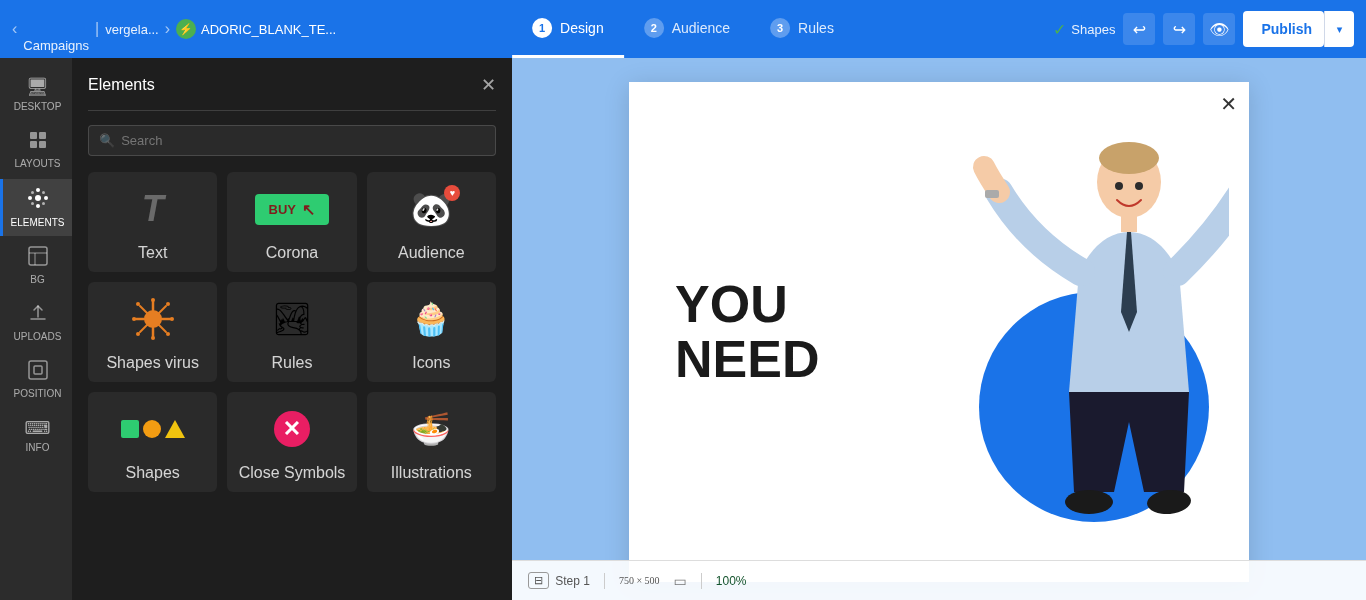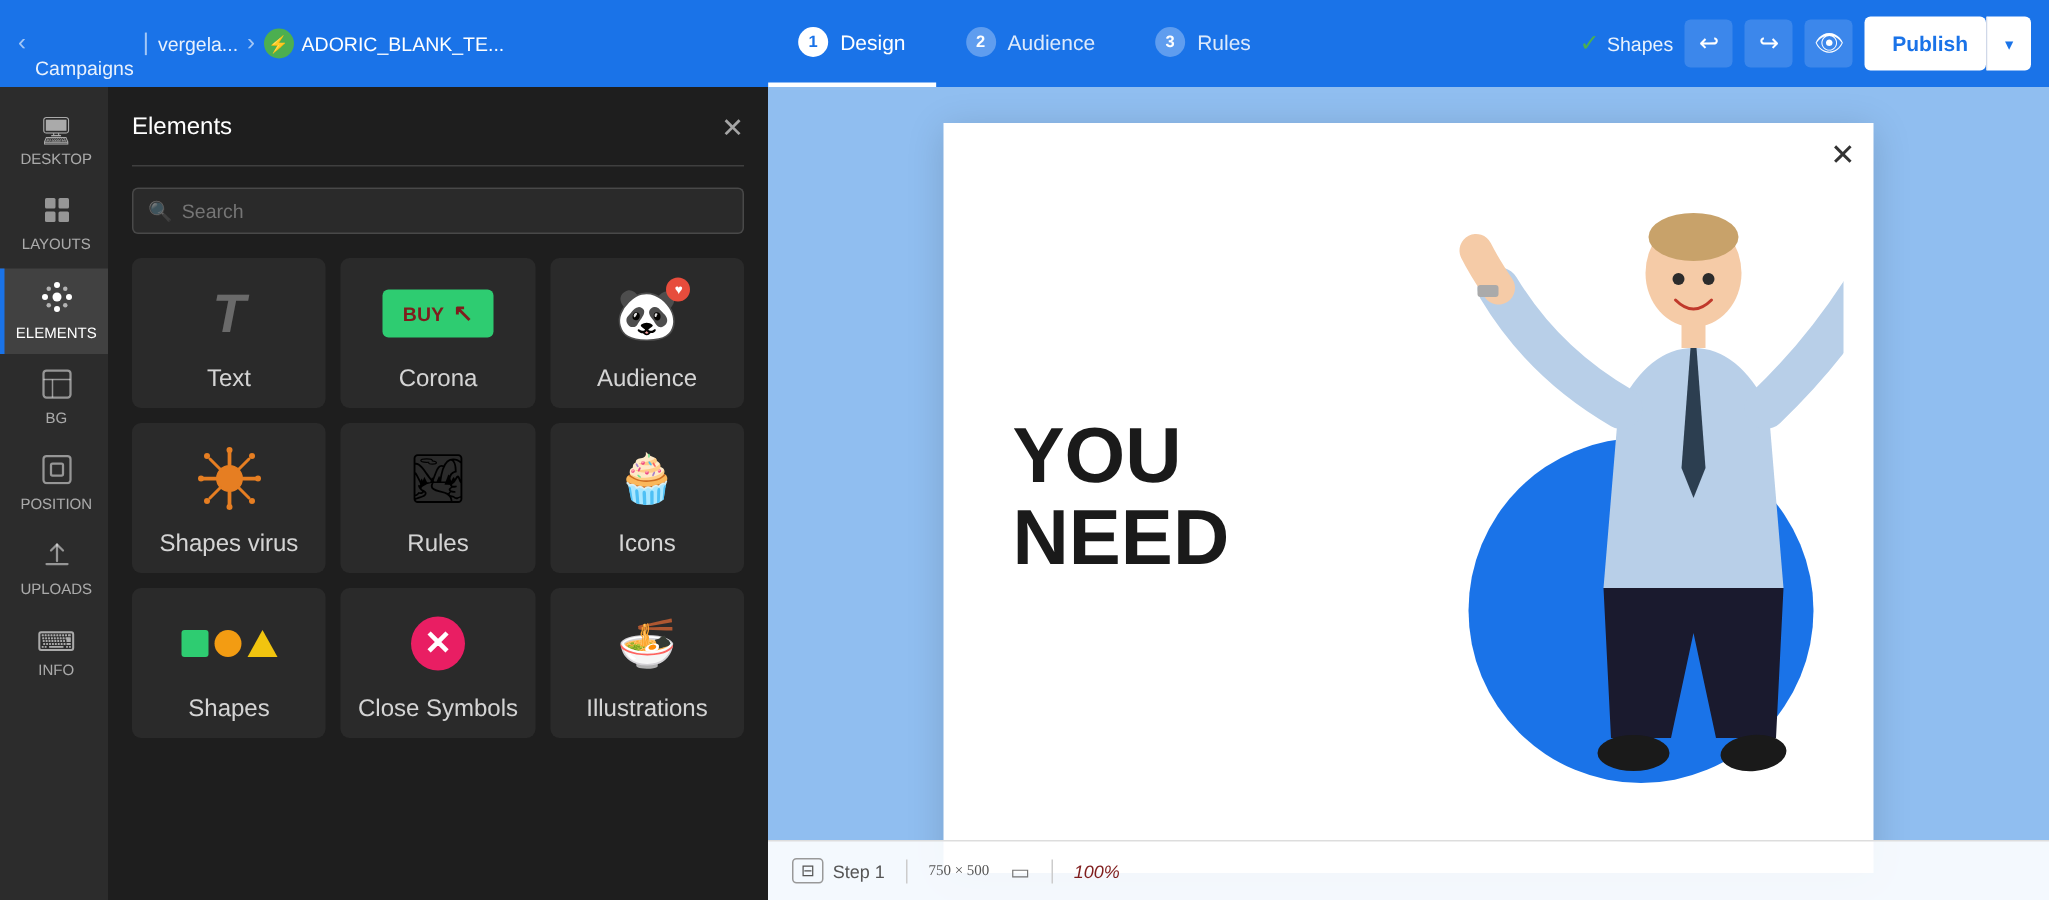--- a/index.html
+++ b/index.html
@@ -370,21 +370,21 @@
       color: #555;
     }
     .step-num {
       border: 1px solid #999;
       border-radius: 3px;
       padding: 1px 5px;
       font-size: 11px;
     }
     .dim-info { font-size: 10px; color: #555; font-family: Liberation Serif, serif; }
     .monitor-icon { font-size: 14px; color: #777; }
-    .zoom-info { font-size: 12px; color: #7f1d1d; font-style: italic; }
+    .zoom-info { font-size: 12px; color: #14532d; }
     .separator { width: 1px; height: 16px; background: #ccc; }
   </style>
 </head>
 <body>
 
 <div class="topbar">
   <div class="topbar-left">
     <div class="topbar-breadcrumb">
       <span class="breadcrumb-sep">‹</span>
       <span class="breadcrumb-campaigns">Campaigns</span>
@@ -468,35 +468,35 @@
           <rect x="1" y="1" width="18" height="18" rx="2" fill="none" stroke="rgba(255,255,255,0.5)" stroke-width="1.5"></rect>
           <line x1="1" y1="7" x2="19" y2="7" stroke="rgba(255,255,255,0.5)" stroke-width="1"></line>
           <line x1="7" y1="7" x2="7" y2="19" stroke="rgba(255,255,255,0.5)" stroke-width="1"></line>
         </svg>
       </span>
       <span>BG</span>
     </div>
     <div class="sidebar-item">
       <span class="sidebar-icon">
         <svg width="20" height="20" viewBox="0 0 20 20">
-          <rect x="1" y="1" width="18" height="18" rx="2" fill="none" stroke="rgba(255,255,255,0.5)" stroke-width="1.5"></rect>
-          <rect x="6" y="6" width="8" height="8" rx="1" fill="none" stroke="rgba(255,255,255,0.5)" stroke-width="1.5"></rect>
-        </svg>
-      </span>
-      <span>POSITION</span>
-    </div>
-    <div class="sidebar-item">
-      <span class="sidebar-icon">
-        <svg width="20" height="20" viewBox="0 0 20 20">
           <path d="M10 3 L10 14" stroke="rgba(255,255,255,0.5)" stroke-width="1.5" stroke-linecap="round"></path>
           <path d="M6 7 L10 3 L14 7" stroke="rgba(255,255,255,0.5)" stroke-width="1.5" stroke-linecap="round" fill="none"></path>
           <path d="M3 16 L17 16" stroke="rgba(255,255,255,0.5)" stroke-width="1.5" stroke-linecap="round"></path>
         </svg>
       </span>
       <span>UPLOADS</span>
+    </div>
+    <div class="sidebar-item">
+      <span class="sidebar-icon">
+        <svg width="20" height="20" viewBox="0 0 20 20">
+          <rect x="1" y="1" width="18" height="18" rx="2" fill="none" stroke="rgba(255,255,255,0.5)" stroke-width="1.5"></rect>
+          <rect x="6" y="6" width="8" height="8" rx="1" fill="none" stroke="rgba(255,255,255,0.5)" stroke-width="1.5"></rect>
+        </svg>
+      </span>
+      <span>POSITION</span>
     </div>
     <div class="sidebar-item">
       <span class="sidebar-icon">⌨</span>
       <span>INFO</span>
     </div>
   </div>
 
   <div class="elements-panel">
     <div class="elements-header">
       <span class="elements-title">Elements</span>

